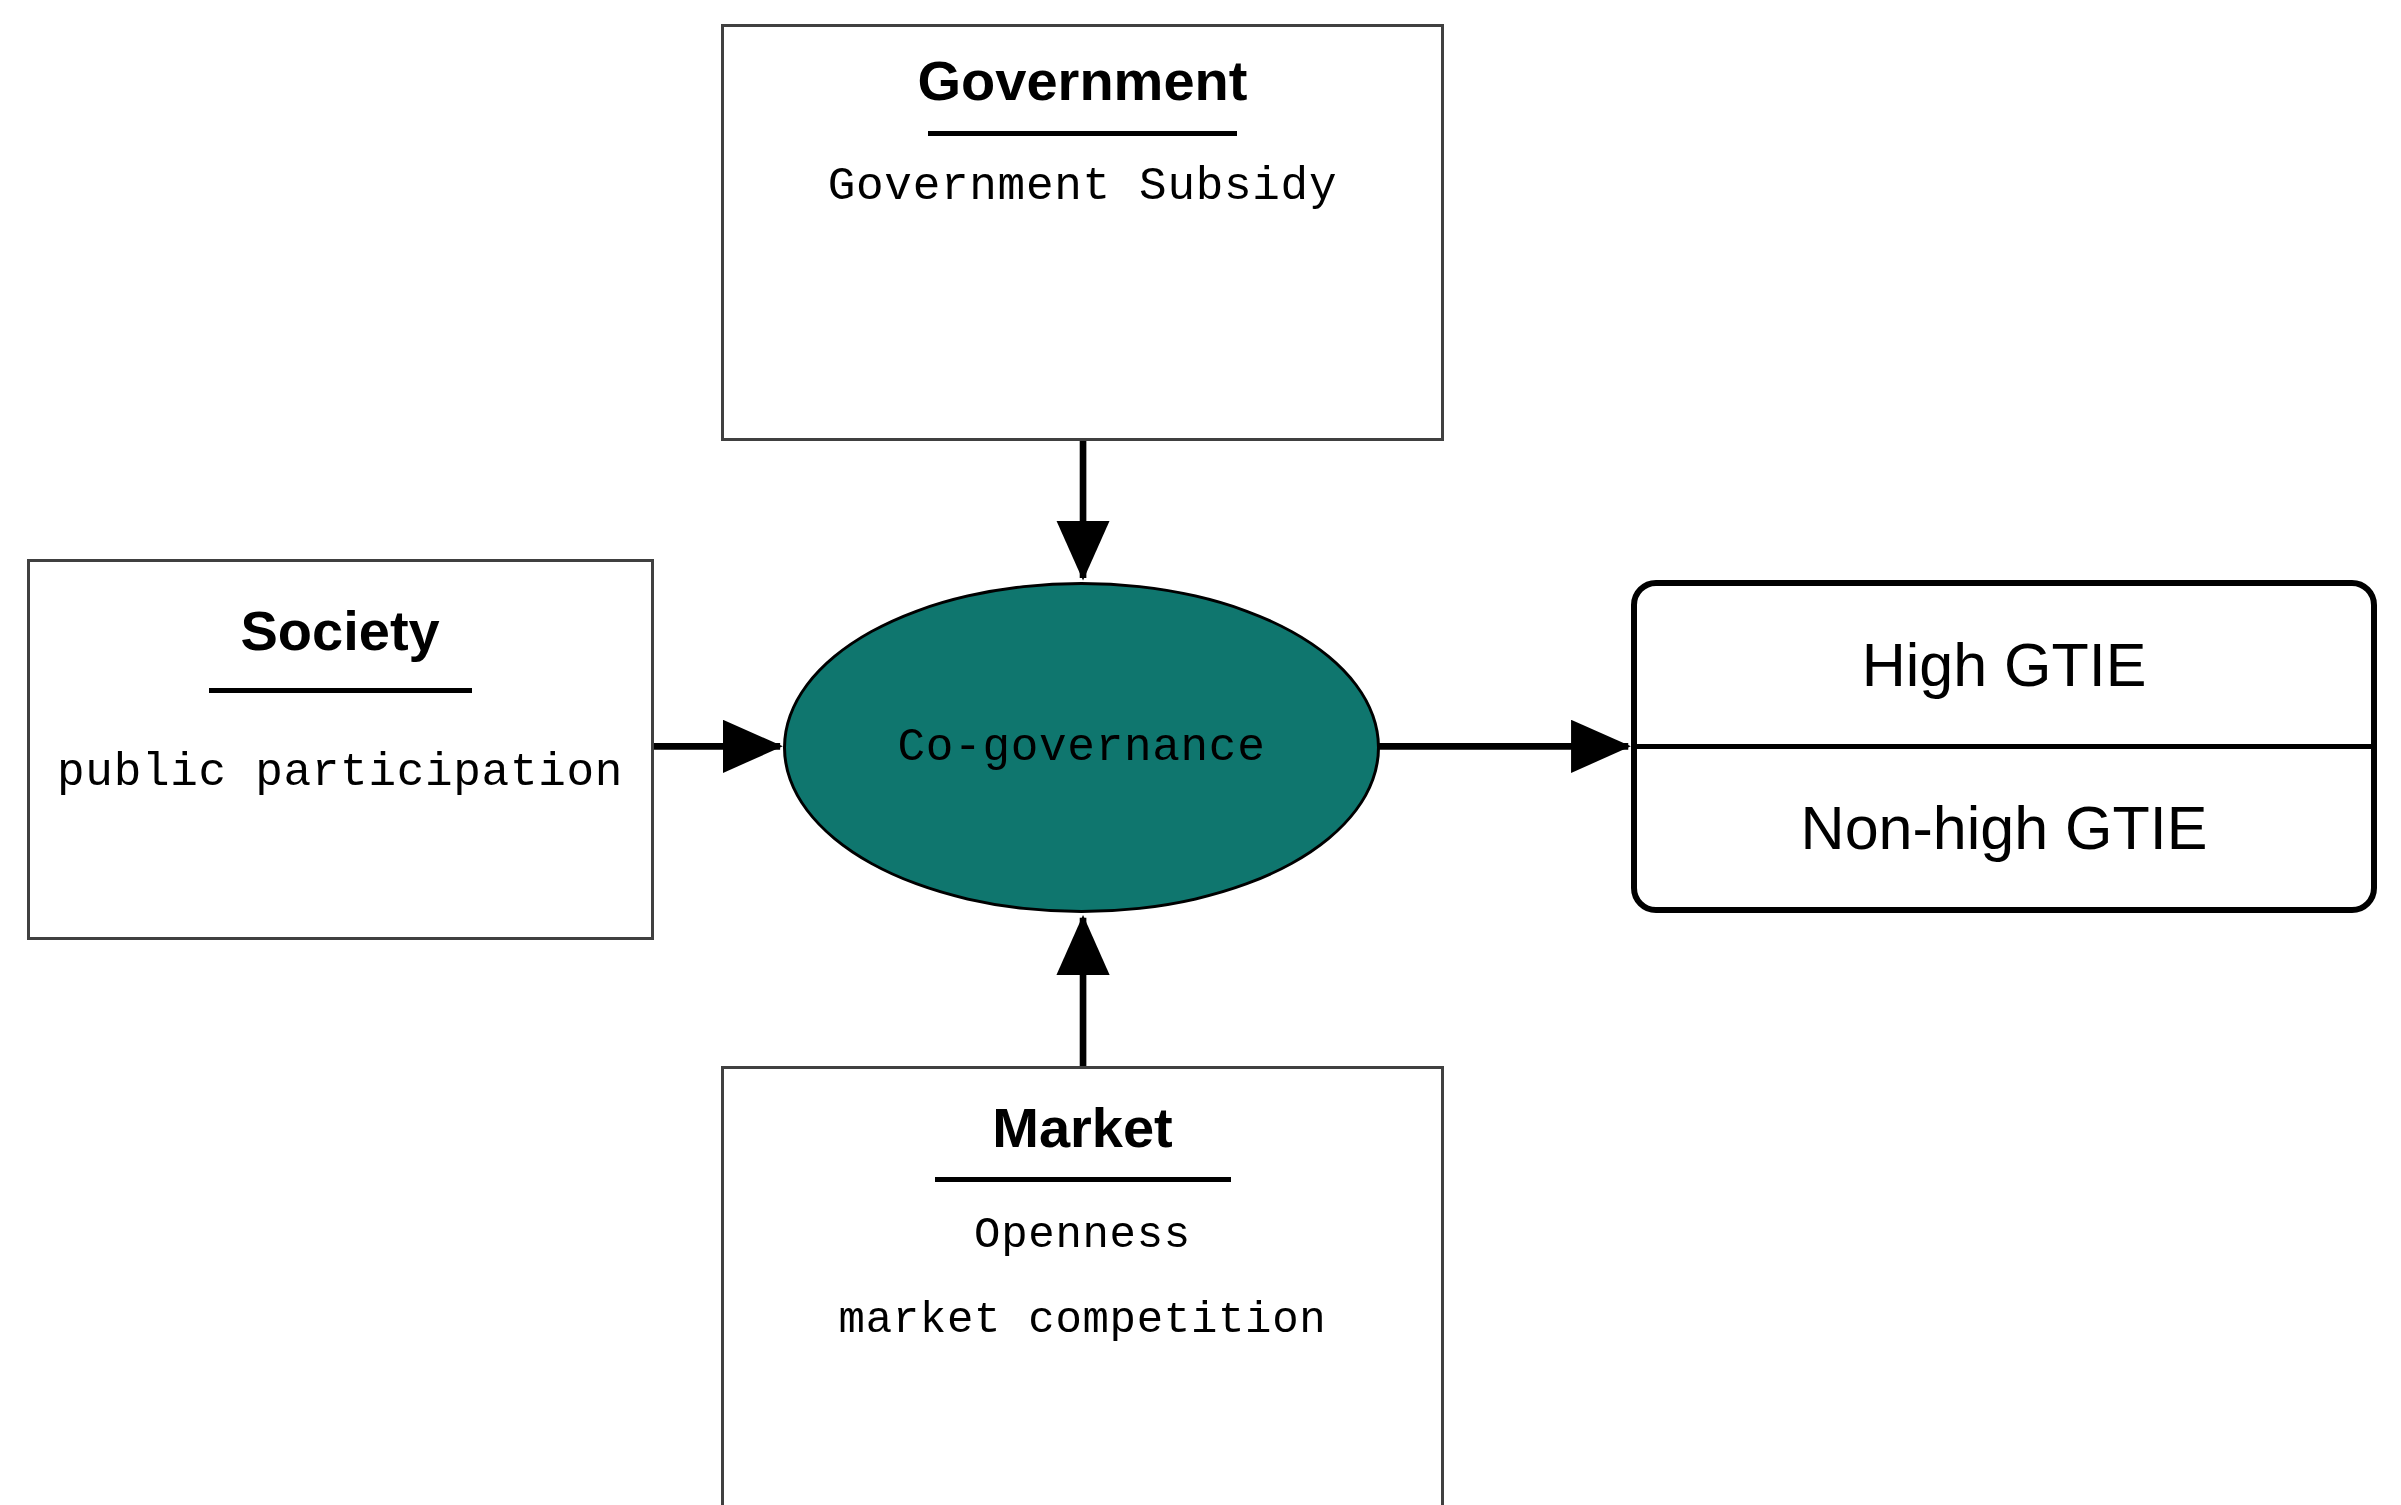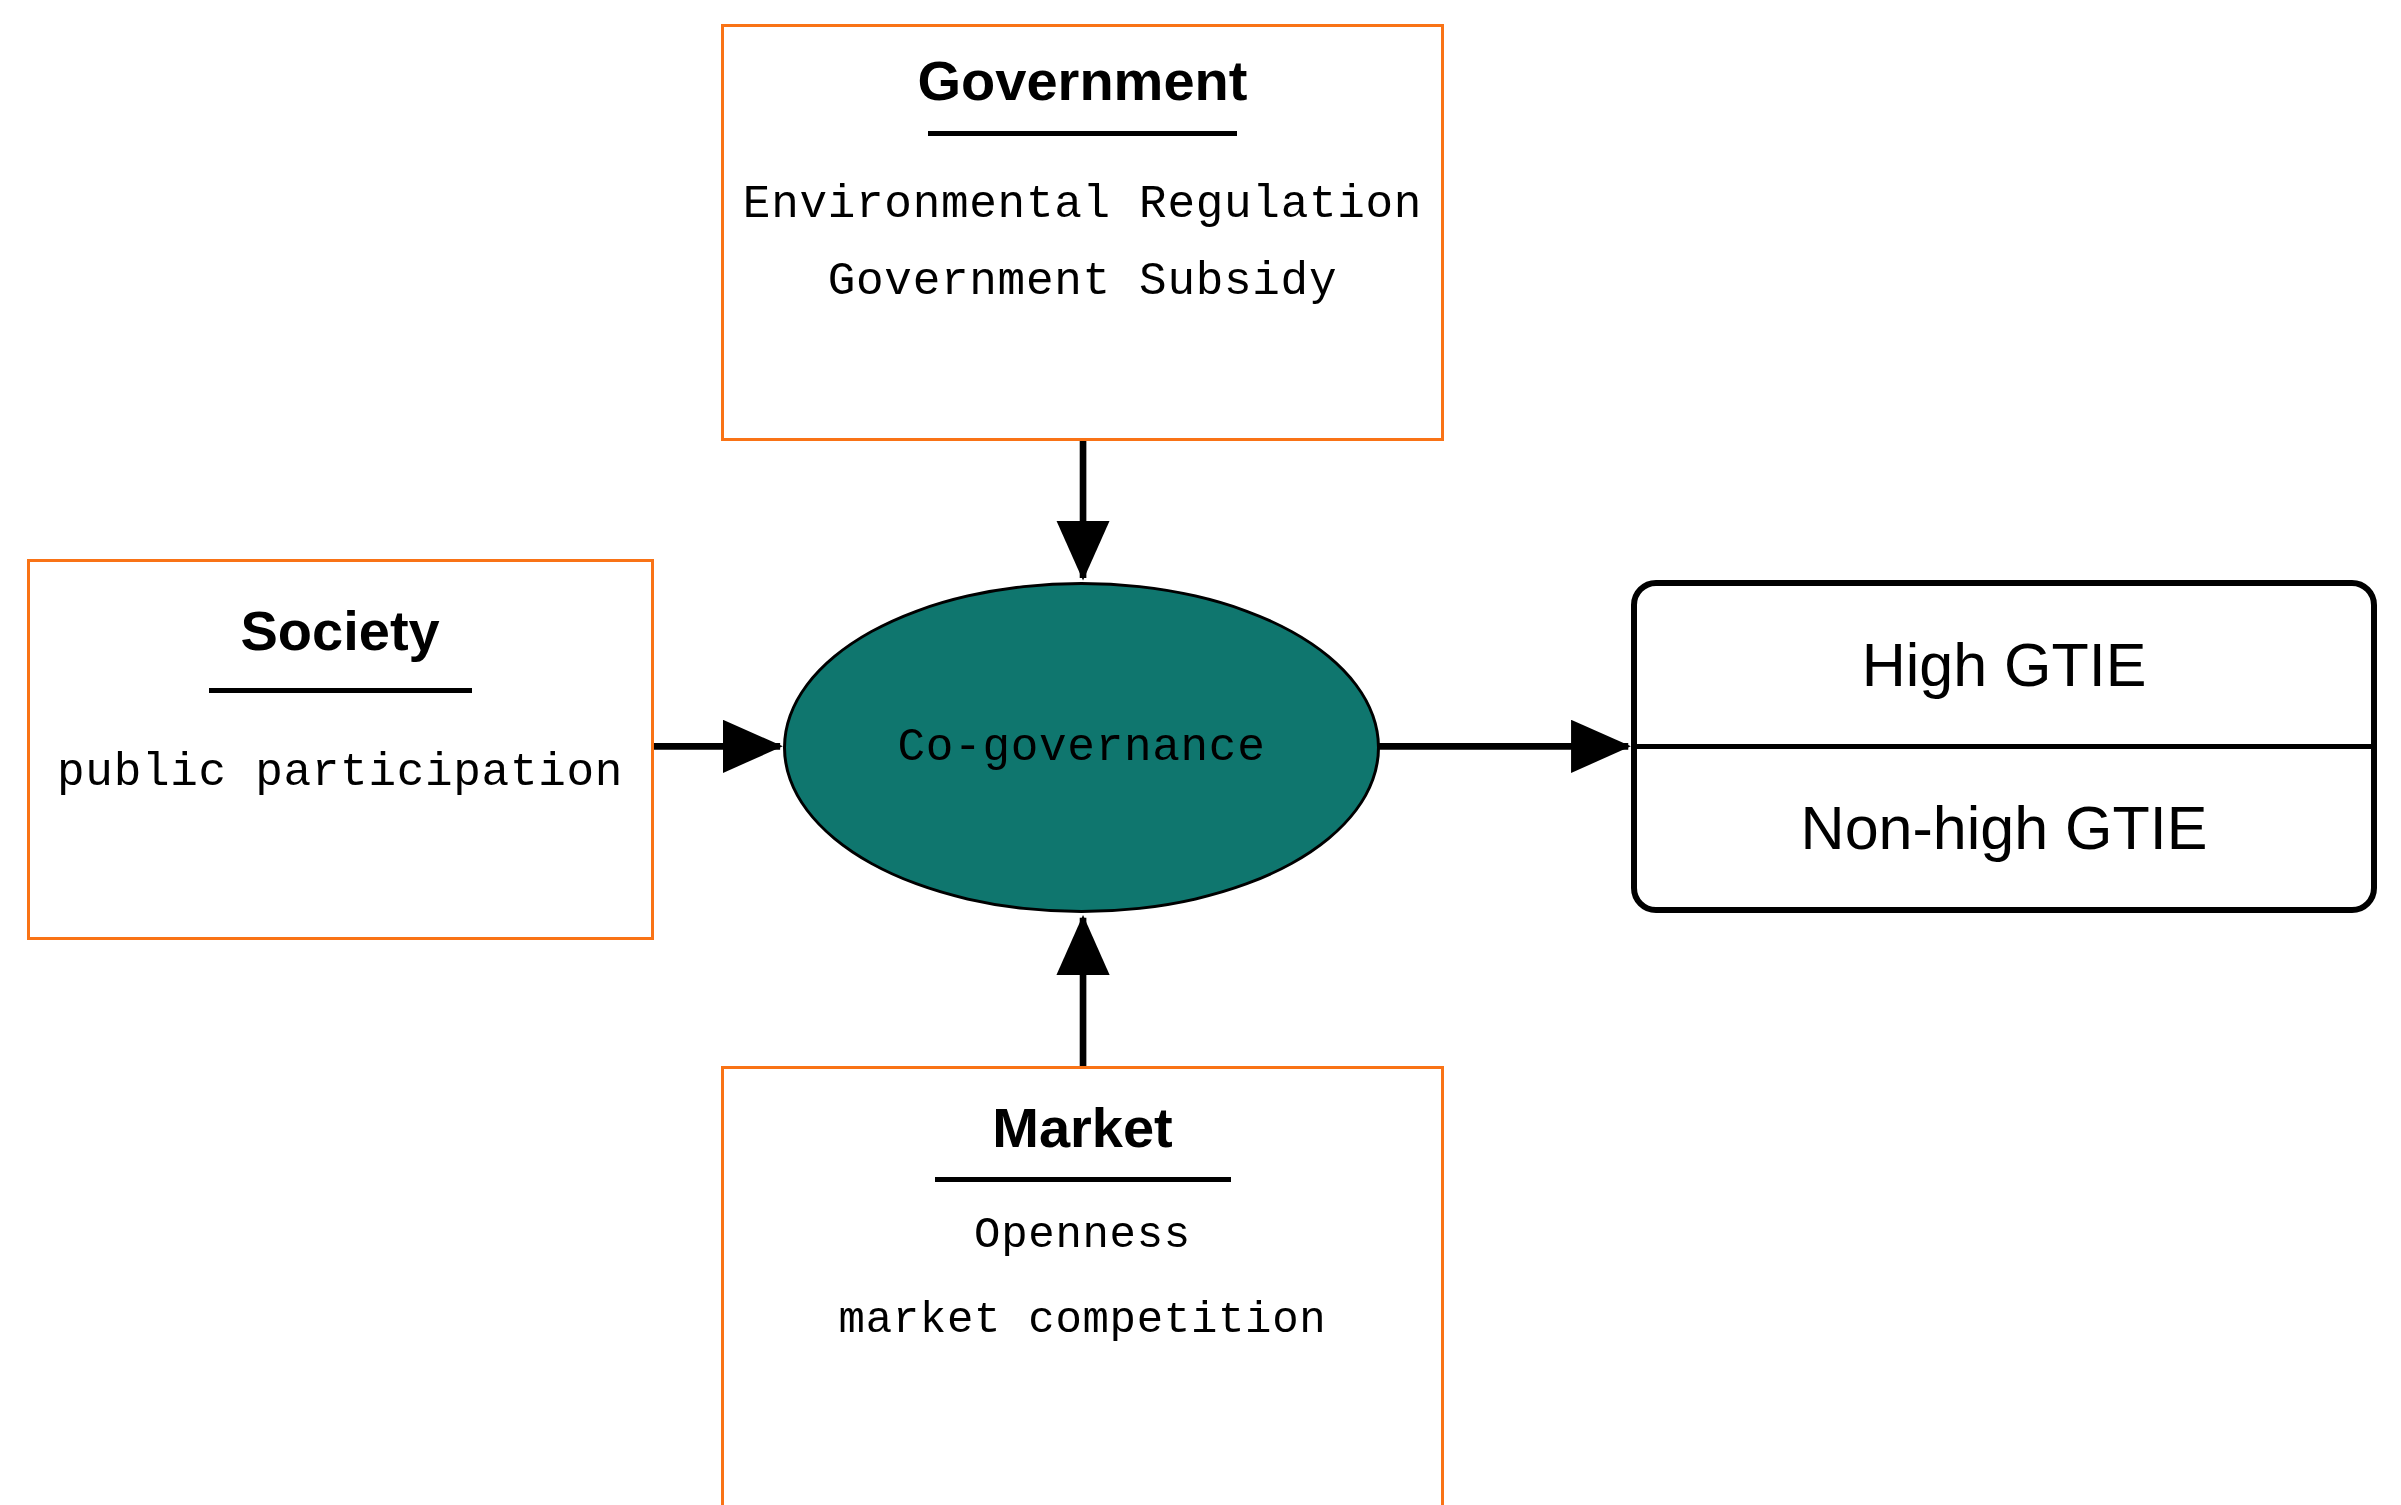--- a/index.html
+++ b/index.html
@@ -29,21 +29,21 @@
 
   
   .node-box {
     position: absolute;
     box-sizing: border-box;
     background: #ffffff;
     display: flex;
     flex-direction: column;
     align-items: center;
   }
-  .node-box.thin  { border: 3px solid #f97316; }
+  .node-box.thin  { border: 3px solid #404040; }
   .node-box.thick { border: 6.7px solid #000000; }
 
   .node-title {
     font-family: "Liberation Sans", sans-serif;
     font-weight: bold;
     color: #000000;
     text-align: center;
     line-height: 1;
     white-space: nowrap;
   }
@@ -161,21 +161,20 @@
     </g>
 
     <g>
       <line x1="1866" y1="1010" x2="2204" y2="1010" stroke="#000000" stroke-width="9" marker-end="url(#ah)"></line>
     </g>
   </svg>
 
   <div class="node-box thin" id="government-box">
     <div class="node-title">Government</div>
     <div class="title-rule"></div>
-    <div class="node-item item-1">Environmental Regulation</div>
     <div class="node-item item-2">Government Subsidy</div>
   </div>
 
   <div class="node-box thin" id="society-box">
     <div class="node-title">Society</div>
     <div class="title-rule"></div>
     <div class="node-item item-1">public participation</div>
   </div>
 
   <div class="node-box thin" id="market-box">

